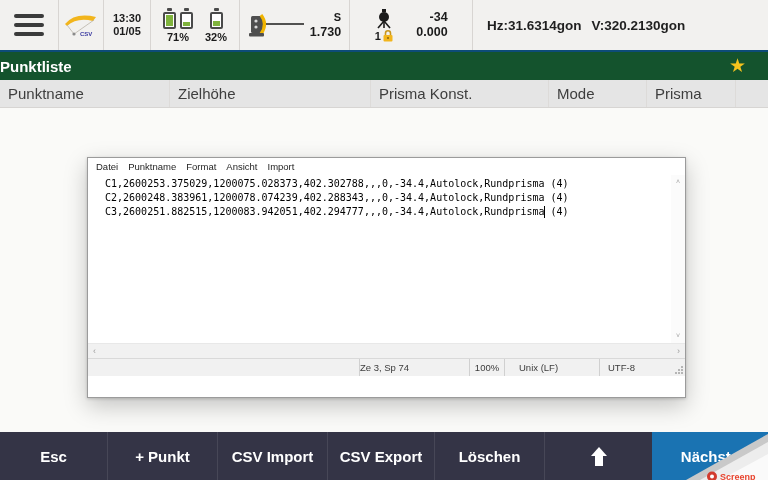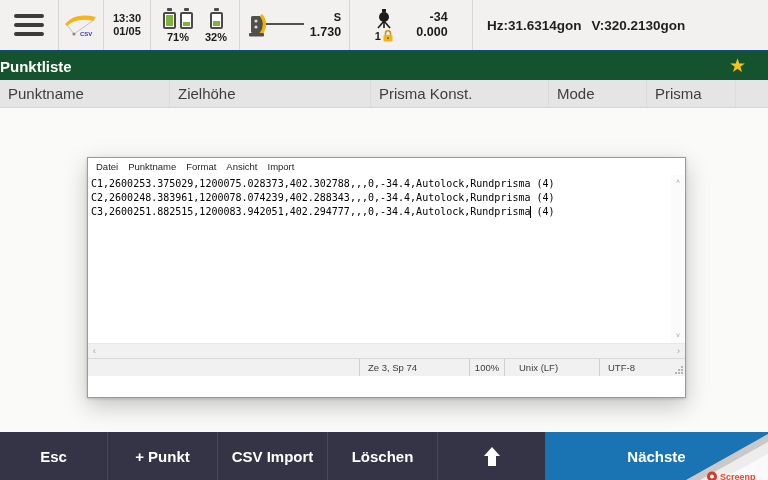--- a/index.html
+++ b/index.html
@@ -48,33 +48,33 @@
         box-shadow:0 8px 22px rgba(0,0,0,0.22), 0 1px 3px rgba(0,0,0,0.18); }
   .np-title { height:23px; display:flex; align-items:center; padding-left:8px; gap:6px; font-size:9.5px; color:#2b2b2b; }
   .np-title .txt { flex:1; white-space:nowrap; overflow:hidden; }
   .np-btn { width:32px; height:23px; display:flex; align-items:center; justify-content:center; color:#555; cursor:pointer; }
   .np-btn.min { font-size:10px; }
   .np-btn.max span { display:block; width:8px; height:8px; border:1px solid #5a5a5a; }
   .np-btn.close { font-size:10px; }
   .np-menu { height:17px; display:flex; align-items:center; padding-left:3px; font-size:9.5px; color:#1f1f1f; }
   .np-menu .mi { padding:0 5px; cursor:pointer; }
   .np-body { position:relative; height:168px; background:#fff; }
-  .np-text { position:absolute; left:0; top:0; right:14px; bottom:0; padding:2px 0 0 3px; overflow:hidden; }
+  .np-text { position:absolute; left:0; top:0; right:14px; bottom:0; padding:2px 0 0 17px; overflow:hidden; }
   .cl { position:relative; font-family:"DejaVu Sans Mono", monospace; font-size:10px; line-height:14px; white-space:pre; color:#000; }
   .caret { position:absolute; top:1px; height:12px; width:1px; background:#000; left:73ch; }
   .np-vscroll { position:absolute; right:0; top:0; bottom:0; width:14px; background:#fbfbfb; }
   .np-vscroll .a { position:absolute; left:0; right:0; text-align:center; font-size:7px; color:#a6a6a6; line-height:10px; }
   .np-vscroll .au { top:2px; } .np-vscroll .ad { bottom:2px; }
   .np-hscroll { height:15px; background:#f1f1f1; border-top:1px solid #e8e8e8; position:relative; }
   .np-hscroll .a { position:absolute; top:0; font-size:9px; color:#9c9c9c; line-height:14px; }
   .np-hscroll .al { left:5px; } .np-hscroll .ar { right:5px; }
   .np-status { height:18px; background:#f1f1f1; border-top:1px solid #d9d9d9; display:flex; align-items:center; font-size:9.5px; color:#3c3c3c; position:relative; }
   .sc { height:100%; display:flex; align-items:center; border-left:1px solid #d0d0d0; }
   .sc0 { flex:1; border-left:none; }
-  .sc1 { width:110px; padding-left:8px; }
+  .sc1 { width:110px; padding-left:0; }
   .sc2 { width:35px; justify-content:center; }
   .sc3 { width:95px; padding-left:14px; }
   .sc4 { width:86px; padding-left:8px; }
   .grip { position:absolute; right:2px; bottom:2px; width:8px; height:8px;
           background:
             radial-gradient(circle at 7px 1px, #b5b5b5 1px, transparent 1.2px),
             radial-gradient(circle at 7px 4px, #b5b5b5 1px, transparent 1.2px),
             radial-gradient(circle at 4px 4px, #b5b5b5 1px, transparent 1.2px),
             radial-gradient(circle at 7px 7px, #b5b5b5 1px, transparent 1.2px),
             radial-gradient(circle at 4px 7px, #b5b5b5 1px, transparent 1.2px),
@@ -224,20 +224,21 @@
         <div class="sc sc4">UTF-8</div>
         <div class="grip"></div>
       </div>
     </div>
   </div>
 
   <div class="footer">
     <div class="fbtn fb0">Esc</div>
     <div class="fbtn fb1">+ Punkt</div>
     <div class="fbtn fb2">CSV Import</div>
+    <div class="fbtn fb3">CSV Export</div>
     <div class="fbtn fb4">Löschen</div>
     <div class="fbtn fb5">
       <div class="up-arrow">
           <div class="head"></div>
           <div class="stem"></div>
         </div>
     </div>
     <div class="fbtn fb6">
       <span>Nächste</span>
       <svg class="curl" viewBox="0 0 86 46">

